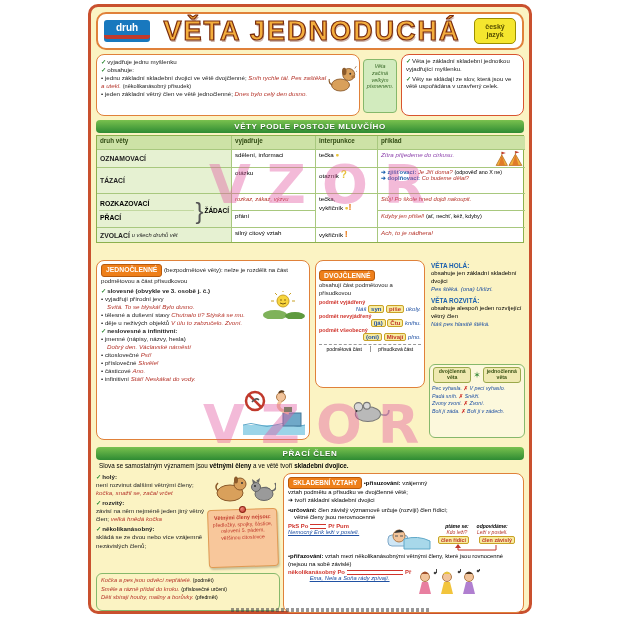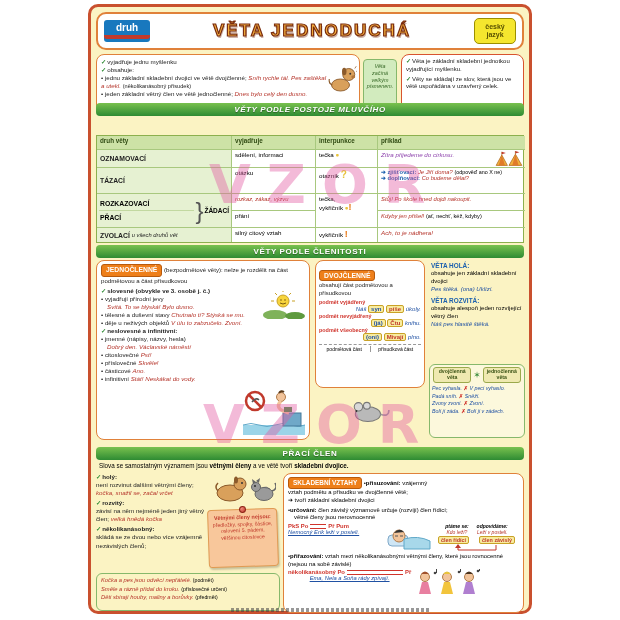--- a/index.html
+++ b/index.html
@@ -8,21 +8,21 @@
   .canvas{position:relative;width:620px;height:620px;background:#ffffff;overflow:hidden;}
   .poster{position:absolute;left:88px;top:4px;width:444px;height:610px;background:#FBF3C3;
           border:3px solid #C9502E;border-radius:10px;}
   
   .titlebar{position:absolute;left:5px;top:5px;width:428px;height:38px;background:#fff;
             border:2px solid #E0813A;border-radius:10px;display:flex;align-items:center;}
   .logo{margin-left:6px;width:46px;height:22px;background:#1878BE;border-radius:3px;
         color:#fff;font-weight:bold;font-size:10px;display:flex;align-items:center;justify-content:center;
         flex-direction:column;line-height:1;}
   .logo .strip{width:100%;height:4px;background:#C23A2B;border-radius:0 0 3px 3px;margin-top:2px;}
-  .title{flex:1;text-align:center;font-size:17px;font-weight:bold;letter-spacing:2px;color:#F4AE3D;
+  .title{flex:1;text-align:center;font-size:27px;font-weight:bold;letter-spacing:2px;color:#F4AE3D;
          -webkit-text-stroke:1.2px #7A2D0F;text-shadow:1px 2px 0 rgba(122,45,15,.35);}
   .badge{margin-right:6px;width:42px;height:26px;background:#F5E62E;border:1.5px solid #9C8F00;border-radius:5px;
          font-size:7px;font-weight:bold;color:#5A5200;display:flex;flex-direction:column;align-items:center;justify-content:center;line-height:1.15;}
   
   .box{position:absolute;background:#fff;border:1.5px solid #E0813A;border-radius:8px;padding:3px 4px;}
   .ln{font-size:6.2px;line-height:1.3;color:#222;}
   .chk{color:#2E8B33;font-weight:bold;margin-right:1px;}
   .bullet{color:#222;font-weight:bold;}
   .ex-r{color:#B5342A;font-style:italic;}
   .ex-b{color:#2051A3;font-style:italic;}
@@ -110,21 +110,21 @@
 
   <div class="gnote" style="left:272px;top:52px;width:34px;height:54px;">
     <span>Věta začíná velkým písmenem.</span>
   </div>
 
   <div class="box" style="left:310px;top:47px;width:123px;height:62px;border-color:#D8542F;">
     <div class="ln" style="font-size:6px;"><span class="chk">✓</span><span>Věta je základní skladební jednotkou vyjadřující myšlenku.</span></div>
     <div class="ln" style="font-size:6px;margin-top:2px;"><span class="chk">✓</span><span>Věty se skládají ze slov, která jsou ve větě uspořádána v uzavřený celek.</span></div>
   </div>
 
-  <div class="banner" style="top:96px;font-style:italic;">VĚTY PODLE POSTOJE MLUVČÍHO</div>
+  <div class="banner" style="top:113px;">VĚTY PODLE POSTOJE MLUVČÍHO</div>
 
   <div class="ptable">
     <div class="tc hrow first" style="border-top:none;">druh věty</div>
     <div class="tc hrow" style="border-top:none;">vyjadřuje</div>
     <div class="tc hrow" style="border-top:none;">interpunkce</div>
     <div class="tc hrow" style="border-top:none;">příklad</div>
 
     <div class="tc c1 first">OZNAMOVACÍ</div>
     <div class="tc">sdělení, informaci</div>
     <div class="tc"><span>tečka</span> <span class="mark-y">●</span></div>
@@ -171,21 +171,20 @@
     </div>
 
     <div class="tc c1 first">
       <span>ZVOLACÍ</span>&nbsp;<span style="font-weight:normal;font-style:italic;font-size:5.8px;">u všech druhů vět</span>
     </div>
     <div class="tc">silný citový vztah</div>
     <div class="tc"><span>vykřičník</span> <span class="mark-o" style="font-size:9px;">!</span></div>
     <div class="tc c4"><span class="ex-r">Ach, to je nádhera!</span></div>
   </div>
 
-  <div class="banner" style="top:238px;">VĚTY PODLE ČLENITOSTI</div>
 
   <div class="box" style="left:5px;top:253px;width:214px;height:180px;font-size:6.1px;">
     <div class="ln" style="font-size:6.1px;"><span class="obadge">JEDNOČLENNÉ</span>
       <span>(bezpodmětové věty): nelze je rozdělit na část podmětovou a část přísudkovou</span></div>
     <div class="ln" style="margin-top:2px;"><span class="chk">✓</span><span class="b">slovesné (obvykle ve 3. osobě j. č.)</span></div>
     <div class="ln" style="width:160px;"><span class="bullet">•</span> <span>vyjadřují přírodní jevy</span><br>
       <span class="ex-r" style="margin-left:6px;">Svítá. To se blýská! Bylo dusno.</span></div>
     <div class="ln" style="width:200px;"><span class="bullet">•</span> <span>tělesné a duševní stavy</span> <span class="ex-r">Chutnalo ti? Stýská se mu.</span></div>
     <div class="ln" style="width:205px;"><span class="bullet">•</span> <span>děje u neživých objektů</span> <span class="ex-r">V úlu to zabzučelo. Zvoní.</span></div>
     <div class="ln"><span class="chk">✓</span><span class="b">neslovesné a infinitivní:</span></div>

